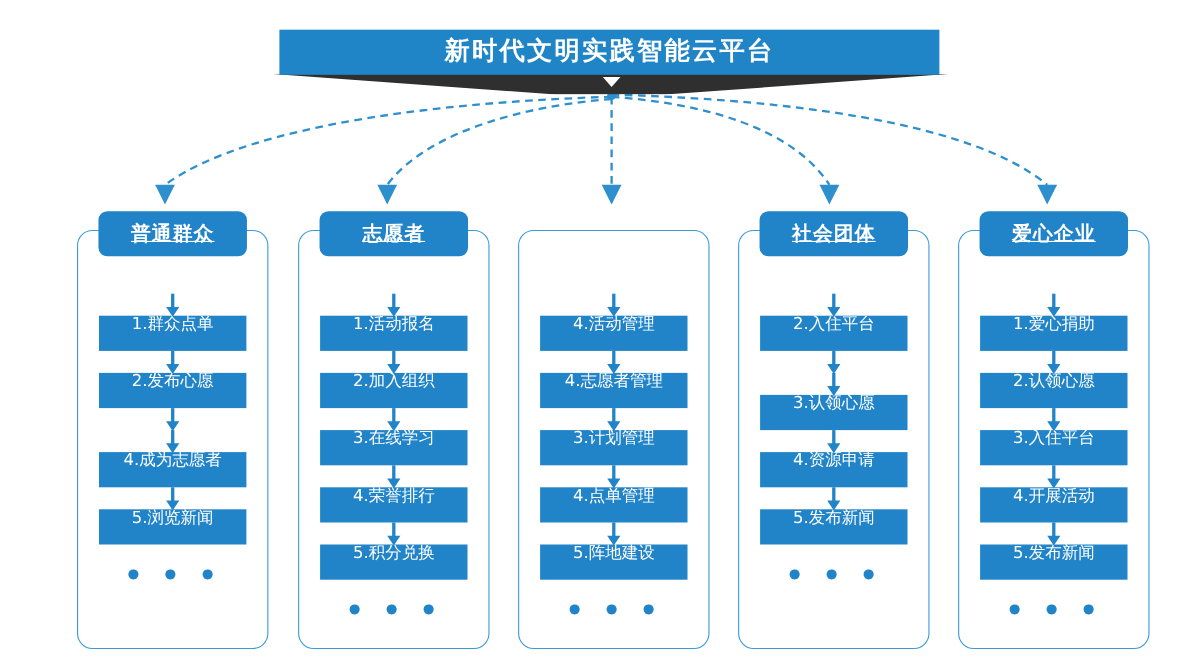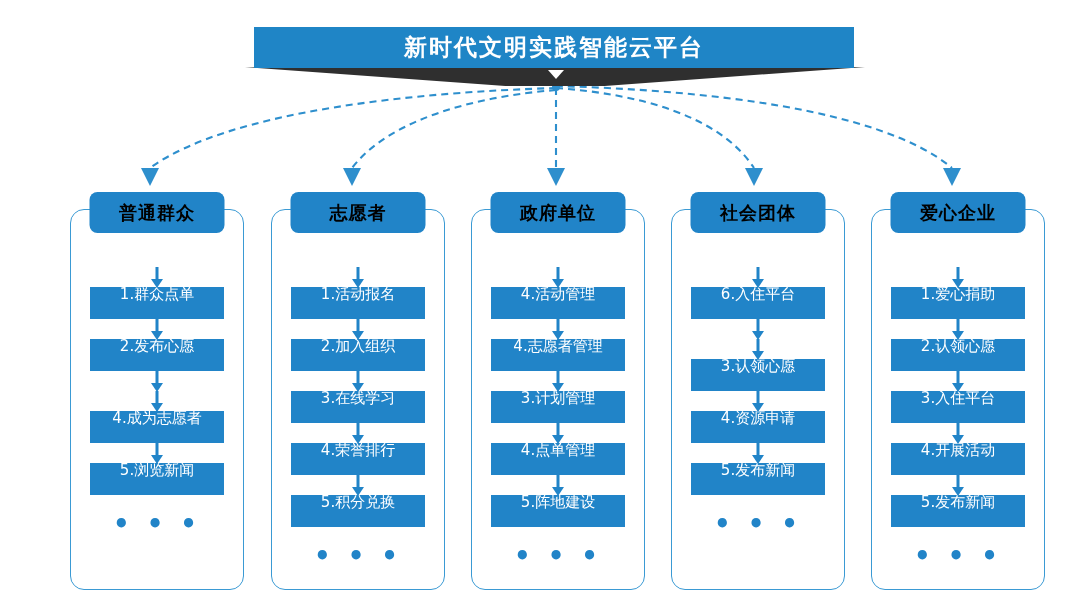--- a/index.html
+++ b/index.html
@@ -103,26 +103,27 @@
     width: 135px;
     height: 41px;
     background: #2184c8;
     border-radius: 8px;
     display: flex;
     align-items: center;
     justify-content: center;
     z-index: 4;
   }
   .column-header-label {
-    color: #000000;
+    color: #ffffff;
     font-size: 18px;
     font-weight: bold;
     letter-spacing: 1px;
     line-height: 1;
     white-space: nowrap;
+    text-decoration: underline;
   }
 
   .column-body {
     position: absolute;
     top: 57px;
     left: 0;
     width: 100%;
     display: flex;
     flex-direction: column;
     align-items: center;
@@ -255,23 +256,20 @@
           <span class="step-label">4.荣誉排行</span>
         </div>
         <div class="step-arrow"></div>
         <div class="step-box">
           <span class="step-label">5.积分兑换</span>
         </div>
         <div class="column-ellipsis">• • •</div>
       </div>
     </div>
     <div class="column col-2">
-      <div class="column-header">
-        <span class="column-header-label">政府单位</span>
-      </div>
       <div class="column-body">
         <div class="step-arrow"></div>
         <div class="step-box">
           <span class="step-label">4.活动管理</span>
         </div>
         <div class="step-arrow"></div>
         <div class="step-box">
           <span class="step-label">4.志愿者管理</span>
         </div>
         <div class="step-arrow"></div>
@@ -289,21 +287,21 @@
         <div class="column-ellipsis">• • •</div>
       </div>
     </div>
     <div class="column col-3">
       <div class="column-header">
         <span class="column-header-label">社会团体</span>
       </div>
       <div class="column-body">
         <div class="step-arrow"></div>
         <div class="step-box">
-          <span class="step-label">6.入住平台</span>
+          <span class="step-label">2.入住平台</span>
         </div>
         <div class="step-arrow"></div>
         <div class="step-arrow"></div>
         <div class="step-box">
           <span class="step-label">3.认领心愿</span>
         </div>
         <div class="step-arrow"></div>
         <div class="step-box">
           <span class="step-label">4.资源申请</span>
         </div>

